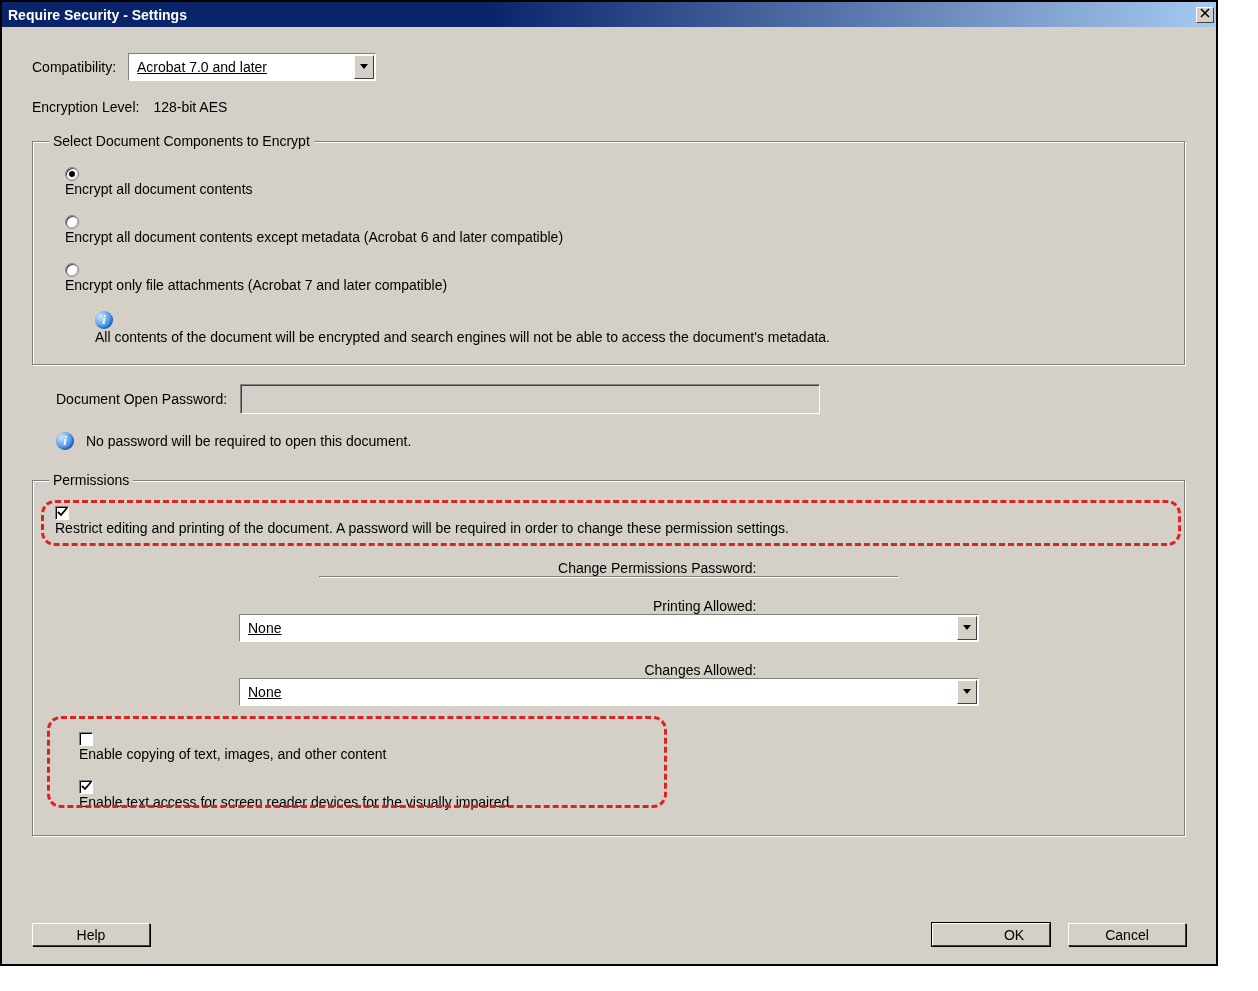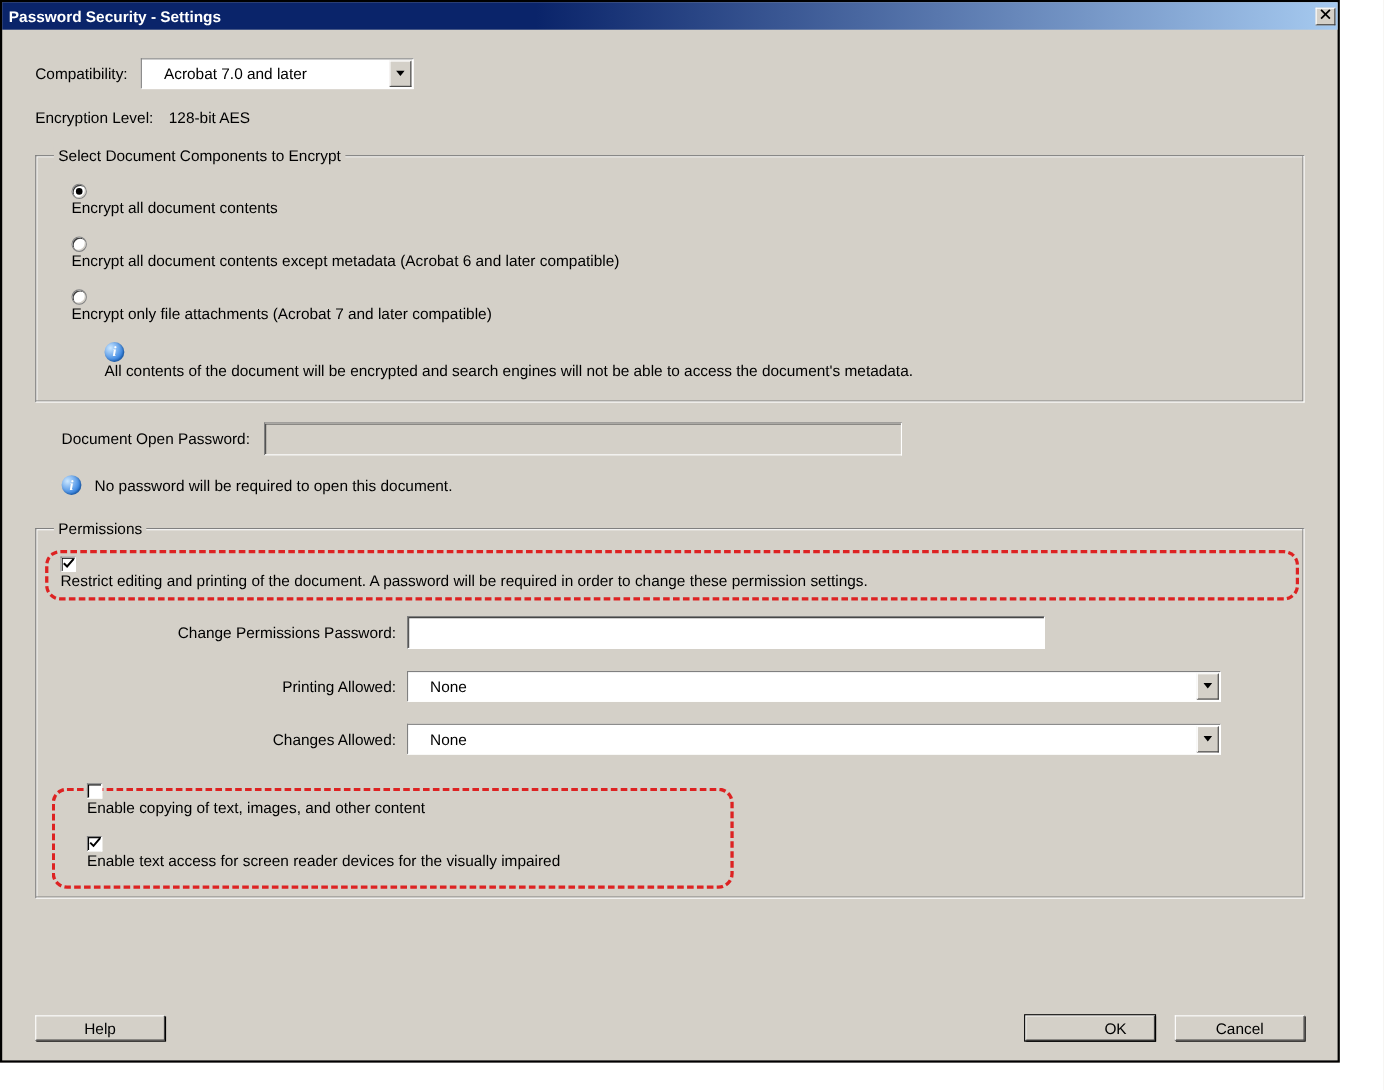--- a/index.html
+++ b/index.html
@@ -48,21 +48,21 @@
     height: calc(100% - 25px);
   }
   .row { display: flex; align-items: center; margin-bottom: 18px; }
   .label { color: #000; }
   .select-wrap {
     display:inline-flex; align-items:center; background:#fff;
     border-top:1px solid #808080; border-left:1px solid #808080;
     border-right:1px solid #fff; border-bottom:1px solid #fff;
     height:28px;
   }
-  .select-wrap .sel-text { padding:0 20px; flex:1; }
+  .select-wrap .sel-text { padding:0 8px; flex:1;text-decoration:underline; }
   .drop-btn {
     width:20px; height:24px; margin:1px;
     background:#d4d0c8;
     border-top:1px solid #fff; border-left:1px solid #fff;
     border-right:1px solid #404040; border-bottom:1px solid #404040;
     display:flex; align-items:center; justify-content:center;
   }
   .drop-btn svg { width:8px; height:6px; }
   fieldset {
     border: 1px solid #ffffff;
@@ -162,40 +162,40 @@
     box-shadow: 1px 1px 0 #000;
     font: inherit;
     cursor: default;
   }
   .win-btn.default {
     outline: 1px solid #000;
     outline-offset: 0;
     padding-left: 46px;
   }
   .form-row-right {
-    display:flex; align-items:center; margin-bottom: 20px;
+    display:flex; align-items:center; margin-bottom: 20px; flex-direction: column;
   }
   .form-row-right .form-label {
     width: 315px; text-align: right; padding-right: 10px;
   }
   .form-row-right .form-control { flex:1; max-width: 740px; }
   .select-full { width: 740px; gap: 46px; }
   .text-input { width:580px; height:30px;
     border-top:1px solid #808080; border-left:1px solid #808080;
     border-right:1px solid #fff; border-bottom:1px solid #fff;
     box-shadow: inset 1px 1px 0 #404040;
     background:#fff;
   }
 </style>
 </head>
 <body>
 
 <div class="dialog">
   <div class="titlebar">
-    <span>Password Security - Settings</span>
+    <span>Require Security - Settings</span>
     <div class="close-btn">
       <svg viewBox="0 0 10 10" width="10" height="10">
           <path d="M1 1 L9 9 M9 1 L1 9" stroke="#000" stroke-width="1.6"></path>
         </svg>
     </div>
   </div>
 
   <div class="body">
 
     <div class="row">

